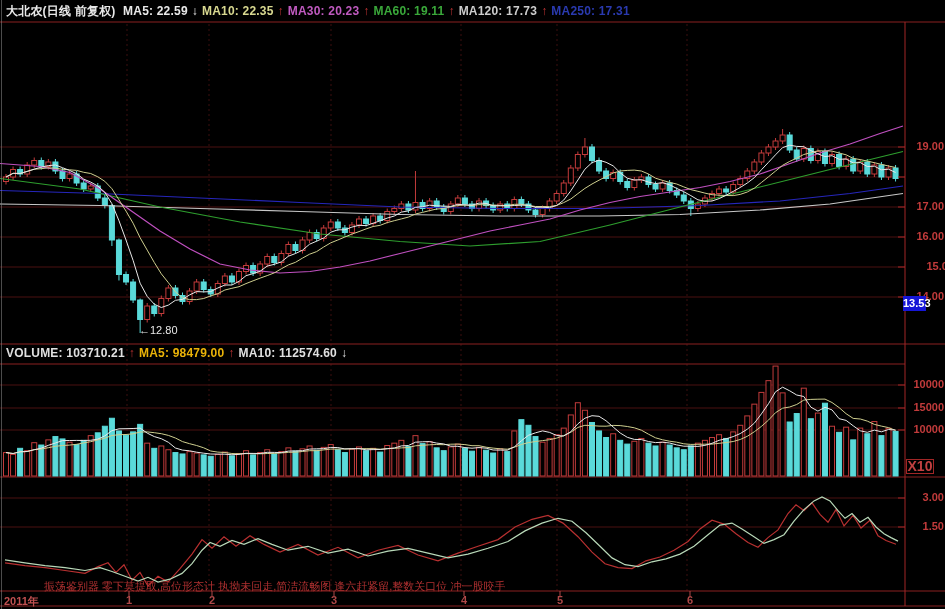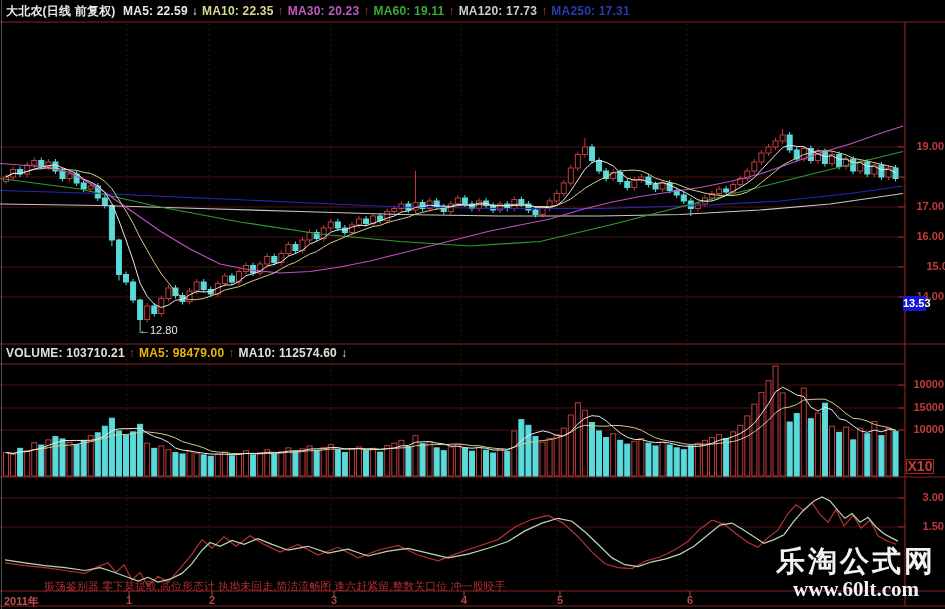--- a/index.html
+++ b/index.html
@@ -519,17 +519,13 @@
   <div id="timeline-year" class="month-label" style="left:4px;">2011年</div>
   <div id="months">
       <div class="month-label" style="left: 126px;">1</div>
       <div class="month-label" style="left: 209px;">2</div>
       <div class="month-label" style="left: 331px;">3</div>
       <div class="month-label" style="left: 461px;">4</div>
       <div class="month-label" style="left: 557px;">5</div>
       <div class="month-label" style="left: 687px;">6</div>
     </div>
 
-  <div id="watermark">
-    <div class="wm1">乐淘公式网</div>
-    <div class="wm2">www.60lt.com</div>
-  </div>
 </div>
 
 </body></html>

